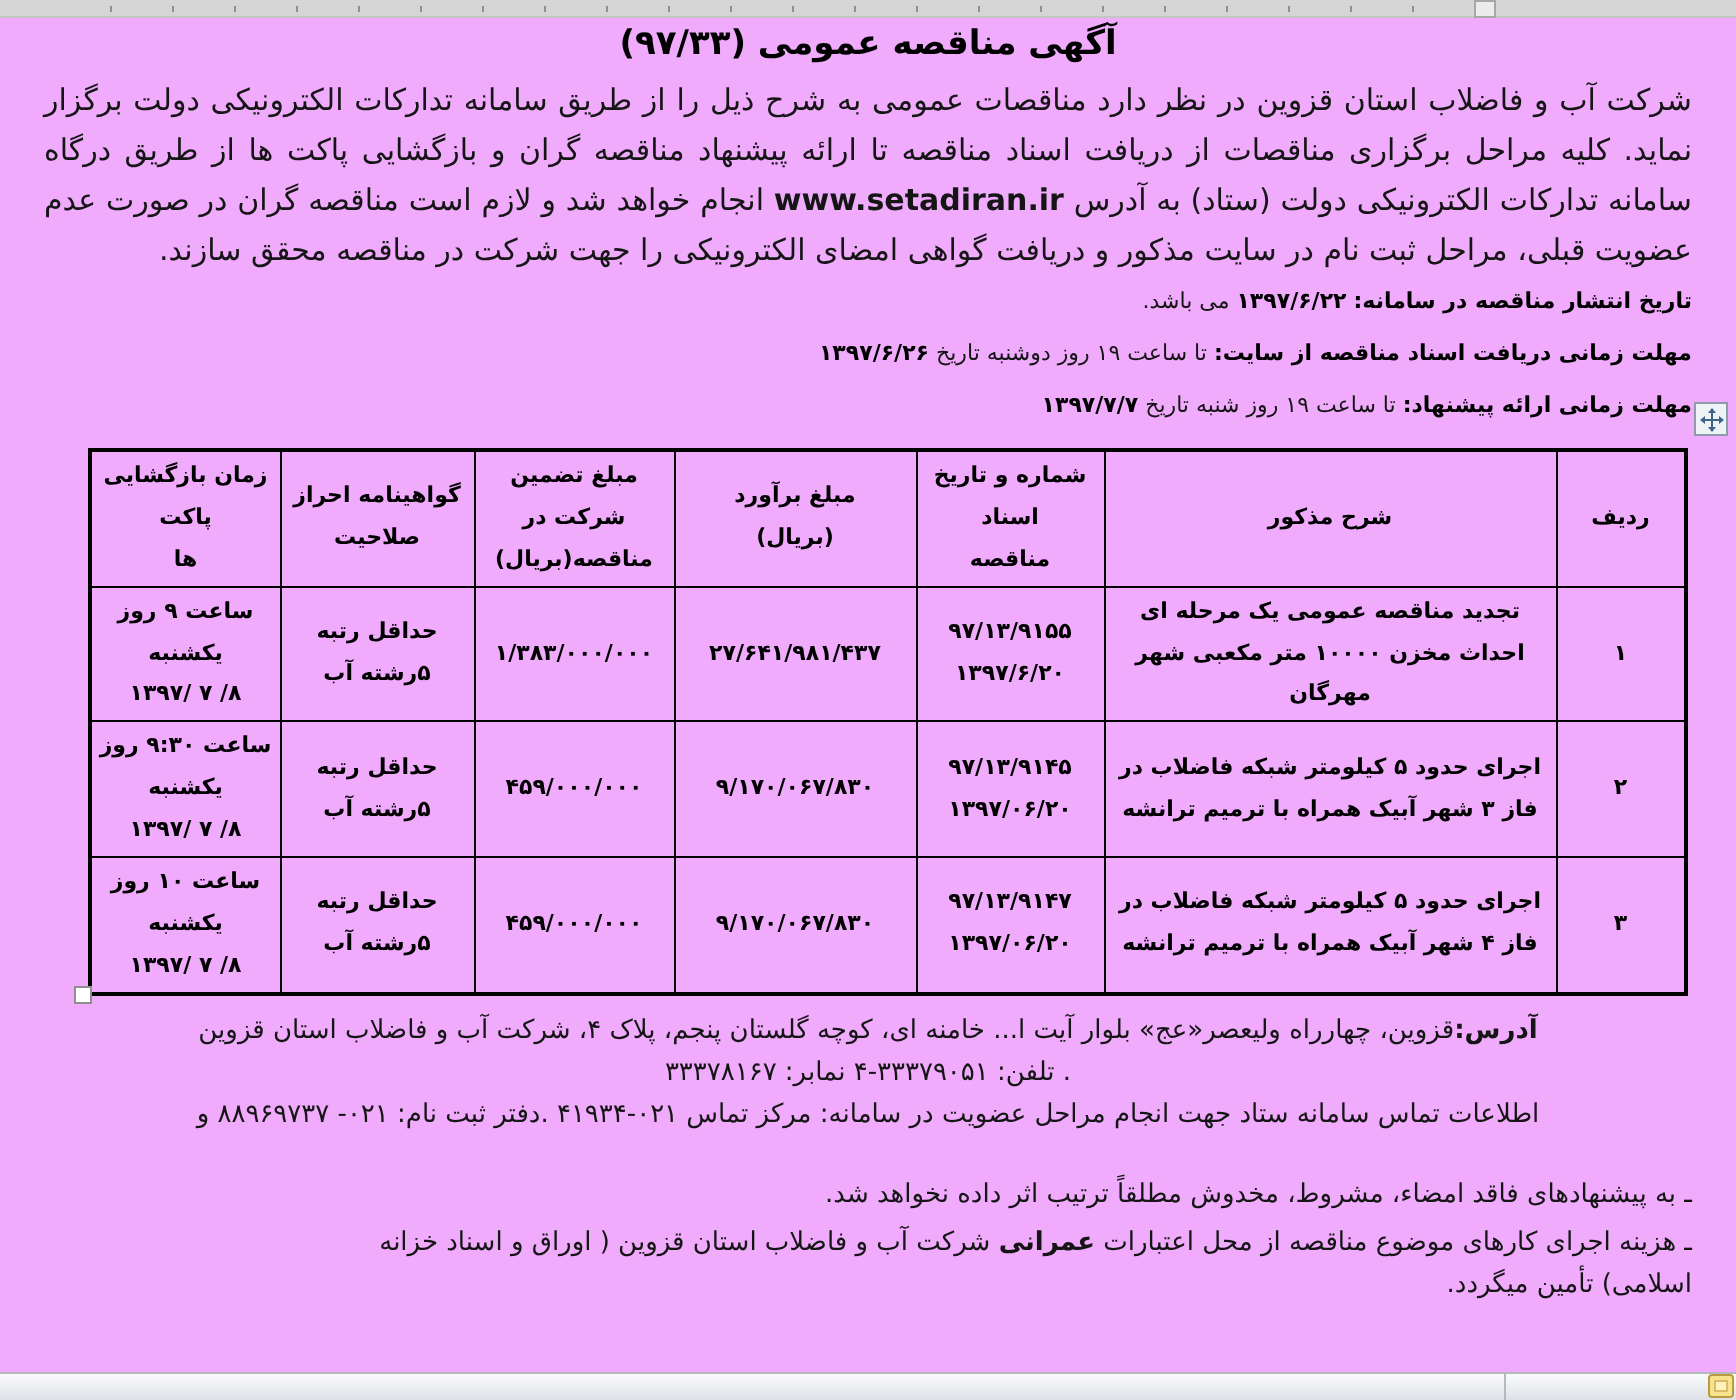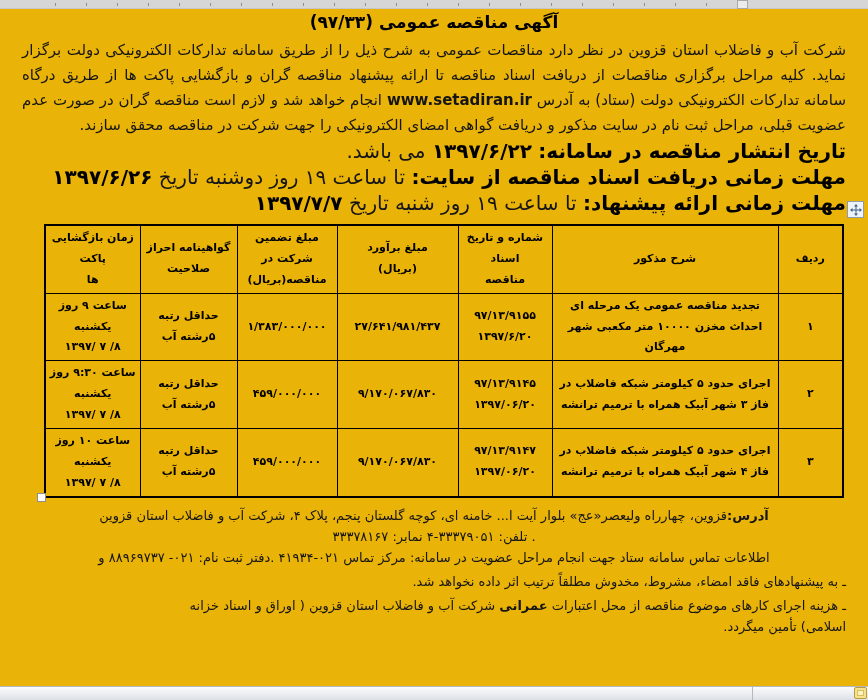--- a/index.html
+++ b/index.html
@@ -1,50 +1,50 @@
 <!DOCTYPE html>
 <html lang="fa"><head>
 <meta charset="utf-8">
 <style>
   * { margin:0; padding:0; box-sizing:border-box; }
   html,body { width:868px; height:700px; overflow:hidden; background:#fff; }
   body { font-family:"DejaVu Sans", sans-serif; color:#151515; }
-  .screen { position:relative; width:868px; height:700px; background:#eab308; }
+  .screen { position:relative; width:868px; height:700px; background:#f0abfc; }
 
   
   .ruler { position:absolute; top:0; left:0; right:0; height:9px; background:#d6d6d6; border-bottom:1px solid #c6c6c6; }
   .ticks { position:absolute; top:3px; left:55px; width:690px; height:3px;
            background:repeating-linear-gradient(to right,#8f8f8f 0 1px,transparent 1px 31px); }
   .ruler-box { position:absolute; top:0; left:737px; width:11px; height:9px; background:#ececec; border:1px solid #a8a8a8; }
 
   
   .doc { position:absolute; top:9px; left:0; right:0; bottom:14px; padding:0 22px; direction:rtl; }
   h1.title { text-align:center; font-size:17px; font-weight:bold; line-height:23px; margin-top:2px; color:#000; }
   p.intro { font-size:15px; line-height:25px; text-align:justify; margin-top:4px; }
   p.intro .url { white-space:nowrap;margin-top:48px; }
-  p.dl { font-size:20px; line-height:26px; text-align:right; }
+  p.dl { font-size:11px; line-height:26px; text-align:right; }
   p.dl b { color:#000; }
 
   
   .twrap { position:relative; width:798px; margin:8px 2px 0 auto; }
   table.tbl { border-collapse:collapse; table-layout:fixed; width:798px; border:2px solid #000; font-weight:bold; }
   .tbl th, .tbl td { border:1px solid #000; text-align:center; vertical-align:middle; padding:2px 3px; font-size:11px; line-height:1.9; color:#000; }
   .tbl th { white-space:pre-line; height:54px; }
   .tbl td { height:56px; }
   col.c-no{width:65px} col.c-desc{width:226px} col.c-doc{width:94px} col.c-est{width:121px} col.c-gar{width:100px} col.c-cert{width:97px} col.c-open{width:95px}
   .num { direction:ltr; unicode-bidi:isolate; display:inline-block; }
 
   .move-handle { position:absolute; top:-23px; right:-20px; width:17px; height:17px; background:#eef3f8; border:1px solid #8d9bab; display:flex; align-items:center; justify-content:center; }
   .resize-handle { position:absolute; bottom:-4px; left:-9px; width:9px; height:9px; background:#fff; border:1px solid #8f8f8f; }
 
   
   .footer { margin-top:7px; }
   .footer p { font-size:13px; line-height:21px; }
   p.addr, p.center { text-align:center; }
-  p.note { text-align:right; margin-top:3px; }
+  p.note { text-align:right; margin-top:19px; }
   p.note-funding { text-align:justify; text-align-last:right; margin-top:3px; }
   p.note-funding .tail { display:block; text-align:right; }
 
   
   .hbar { position:absolute; bottom:0; left:0; right:0; height:14px; background:linear-gradient(#fbfbfc,#dde1e6); border-top:1px solid #b4b9bf; }
   .hbar-divider { position:absolute; left:752px; top:0; bottom:0; width:1px; background:#b4b9bf; }
   .browse-icon { position:absolute; bottom:1px; right:1px; width:13px; height:12px; background:#f7e28e; border:1px solid #b99a3e; border-radius:2px; }
   .browse-icon::after { content:""; position:absolute; inset:2px; background:#fdf3c0; border:1px solid #d8bd62; }
 </style>
 </head>

